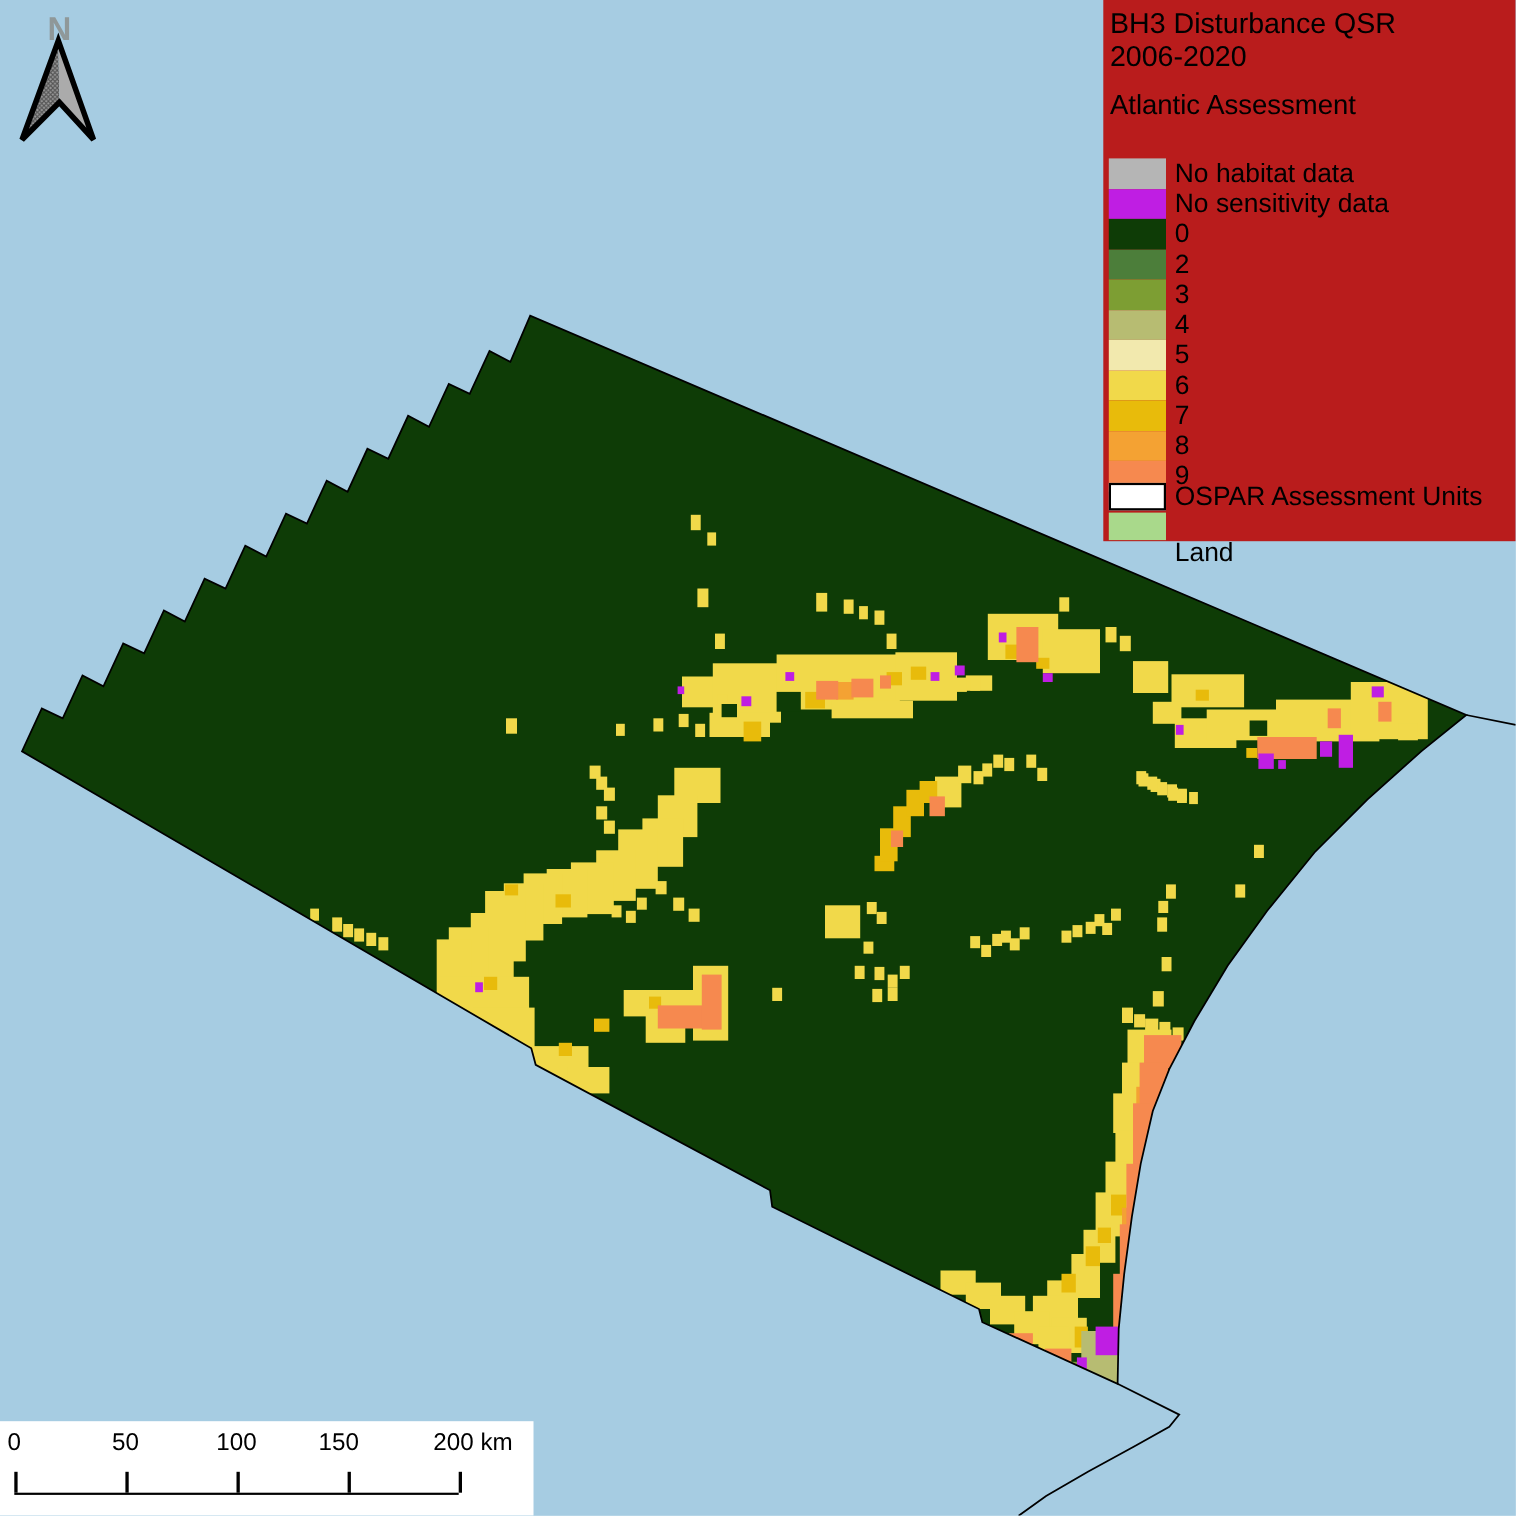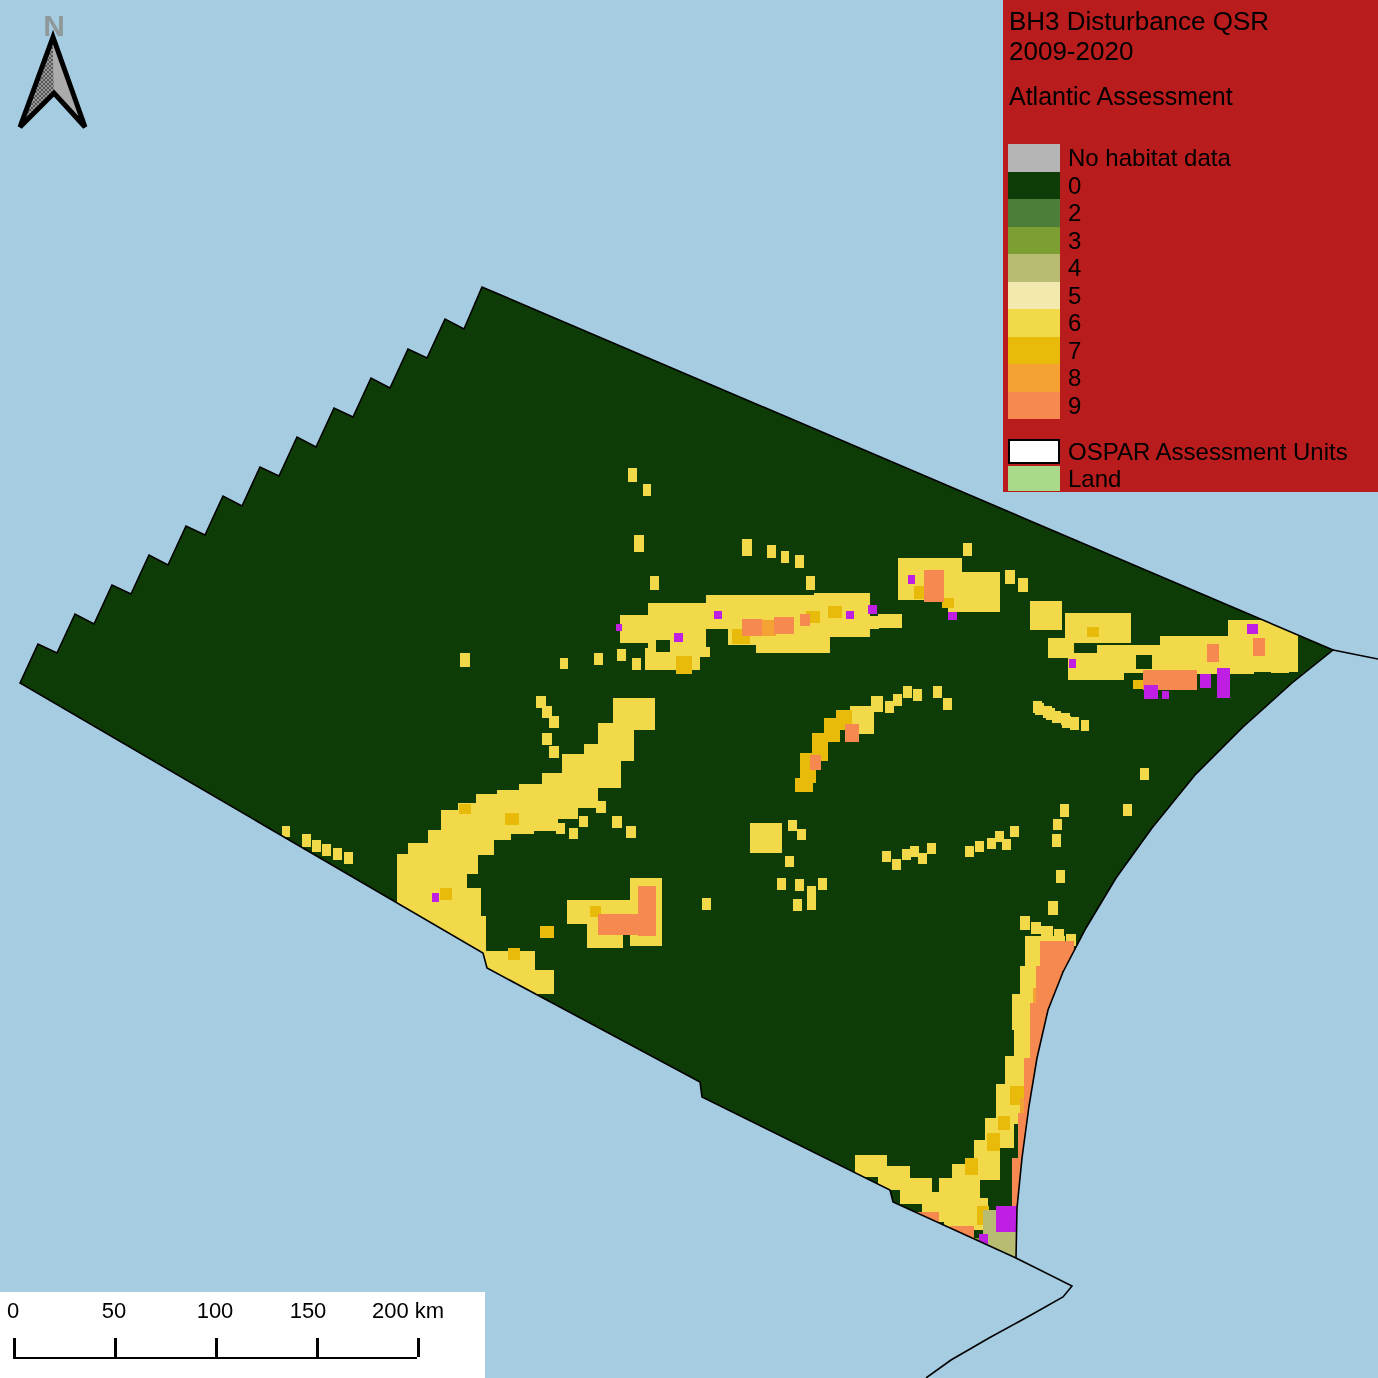--- a/index.html
+++ b/index.html
@@ -279,27 +279,31 @@
       <text x="54" y="36" text-anchor="middle" font-size="30" font-weight="bold" fill="#8f9899">N</text>
       <polygon points="53,37 20,127 54,93" fill="url(#hatch)"></polygon>
       <polygon points="53,37 85,127 54,93" fill="#ababab"></polygon>
       <polygon points="53,37 20,127 54,93 85,127" fill="none" stroke="#000" stroke-width="5"></polygon>
     </g>
   </svg>
 
   <div class="legend">
     <div class="lg-title">
       <div>BH3 Disturbance QSR</div>
-      <div>2009-2020</div>
+      <div>2006-2020</div>
     </div>
     <div class="lg-section">Atlantic Assessment</div>
     <div class="lg-items" id="legend-items">
         <div class="lg-row">
           <span class="lg-swatch" style="background: rgb(181, 181, 181);"></span>
           <span class="lg-label">No habitat data</span>
+        </div>
+        <div class="lg-row">
+          <span class="lg-swatch" style="background: rgb(191, 30, 227);"></span>
+          <span class="lg-label">No sensitivity data</span>
         </div>
         <div class="lg-row">
           <span class="lg-swatch" style="background: rgb(14, 60, 6);"></span>
           <span class="lg-label">0</span>
         </div>
         <div class="lg-row">
           <span class="lg-swatch" style="background: rgb(76, 126, 58);"></span>
           <span class="lg-label">2</span>
         </div>
         <div class="lg-row">
@@ -331,32 +335,32 @@
           <span class="lg-label">9</span>
         </div>
       </div>
     <div class="lg-overlay" id="legend-overlay">
         <div class="lg-orow">
           <span class="lg-oswatch" style="background: rgb(255, 255, 255); border: 2px solid rgb(0, 0, 0);"></span>
           <span class="lg-label" style="line-height: 27px;">OSPAR Assessment Units</span>
         </div>
         <div class="lg-orow">
           <span class="lg-oswatch" style="background: rgb(169, 217, 139);"></span>
-          <span class="lg-label" style="line-height: 27px;">Land</span>
+          <span class="lg-label" style="line-height: 27px; margin-top: 24px;">Land</span>
         </div>
       </div>
   </div>
 
   <div class="scalebox">
     <div id="sb-labels">
         <span class="sb-label" style="left: 13px;">0</span>
         <span class="sb-label" style="left: 114px;">50</span>
         <span class="sb-label" style="left: 215px;">100</span>
         <span class="sb-label" style="left: 308px; text-align: center;">150</span>
-        <span class="sb-label" style="left: 408px;">200 km</span>
+        <span class="sb-label" style="left: 430px;">200 km</span>
       </div>
     <div class="sb-base"></div>
     <div id="sb-ticks">
         <span class="sb-tick" style="left: 13px;"></span>
         <span class="sb-tick" style="left: 114px;"></span>
         <span class="sb-tick" style="left: 215px;"></span>
         <span class="sb-tick" style="left: 316px;"></span>
         <span class="sb-tick" style="left: 417px;"></span>
       </div>
   </div>

